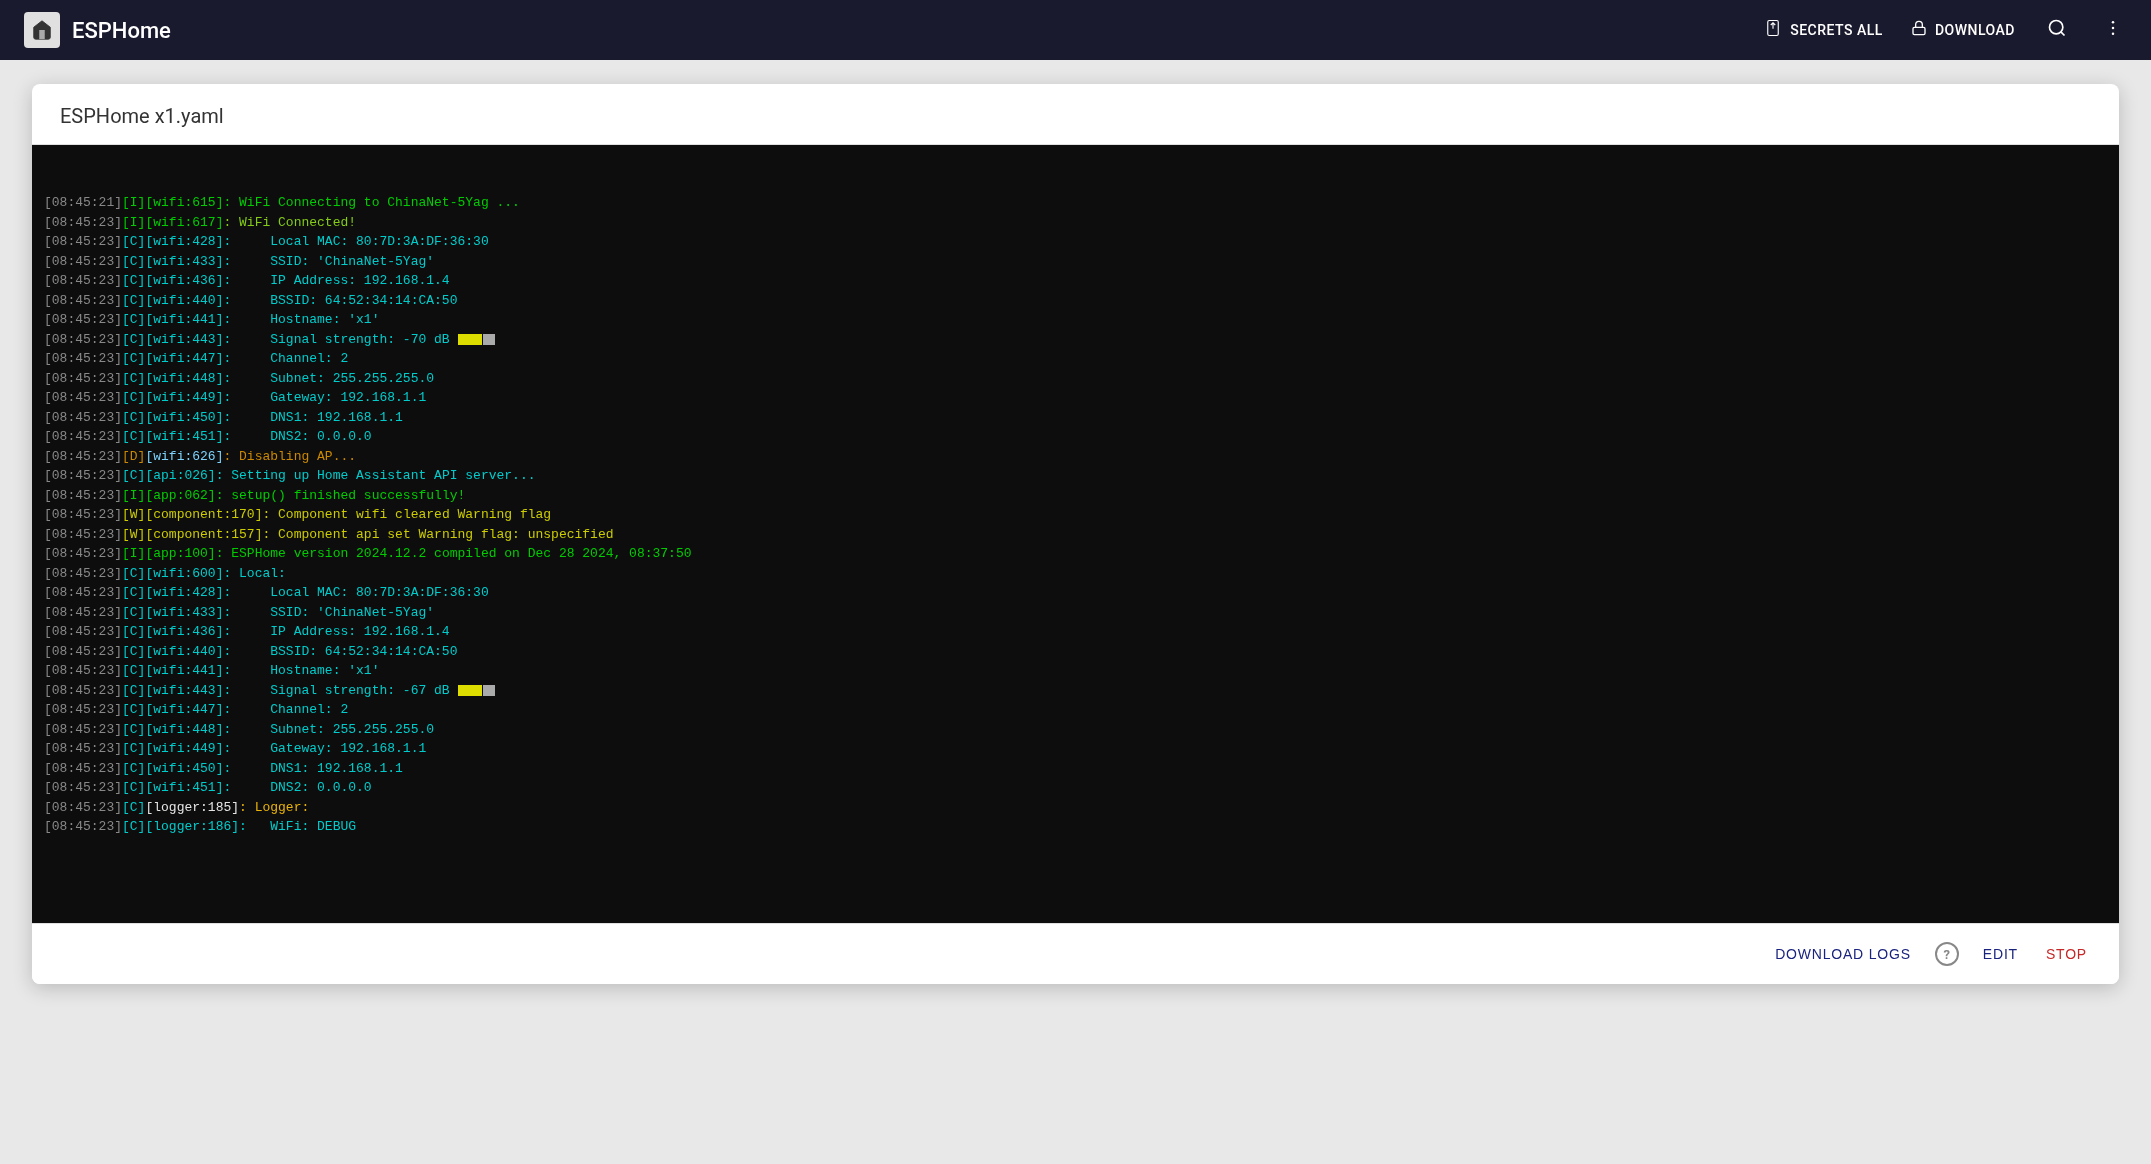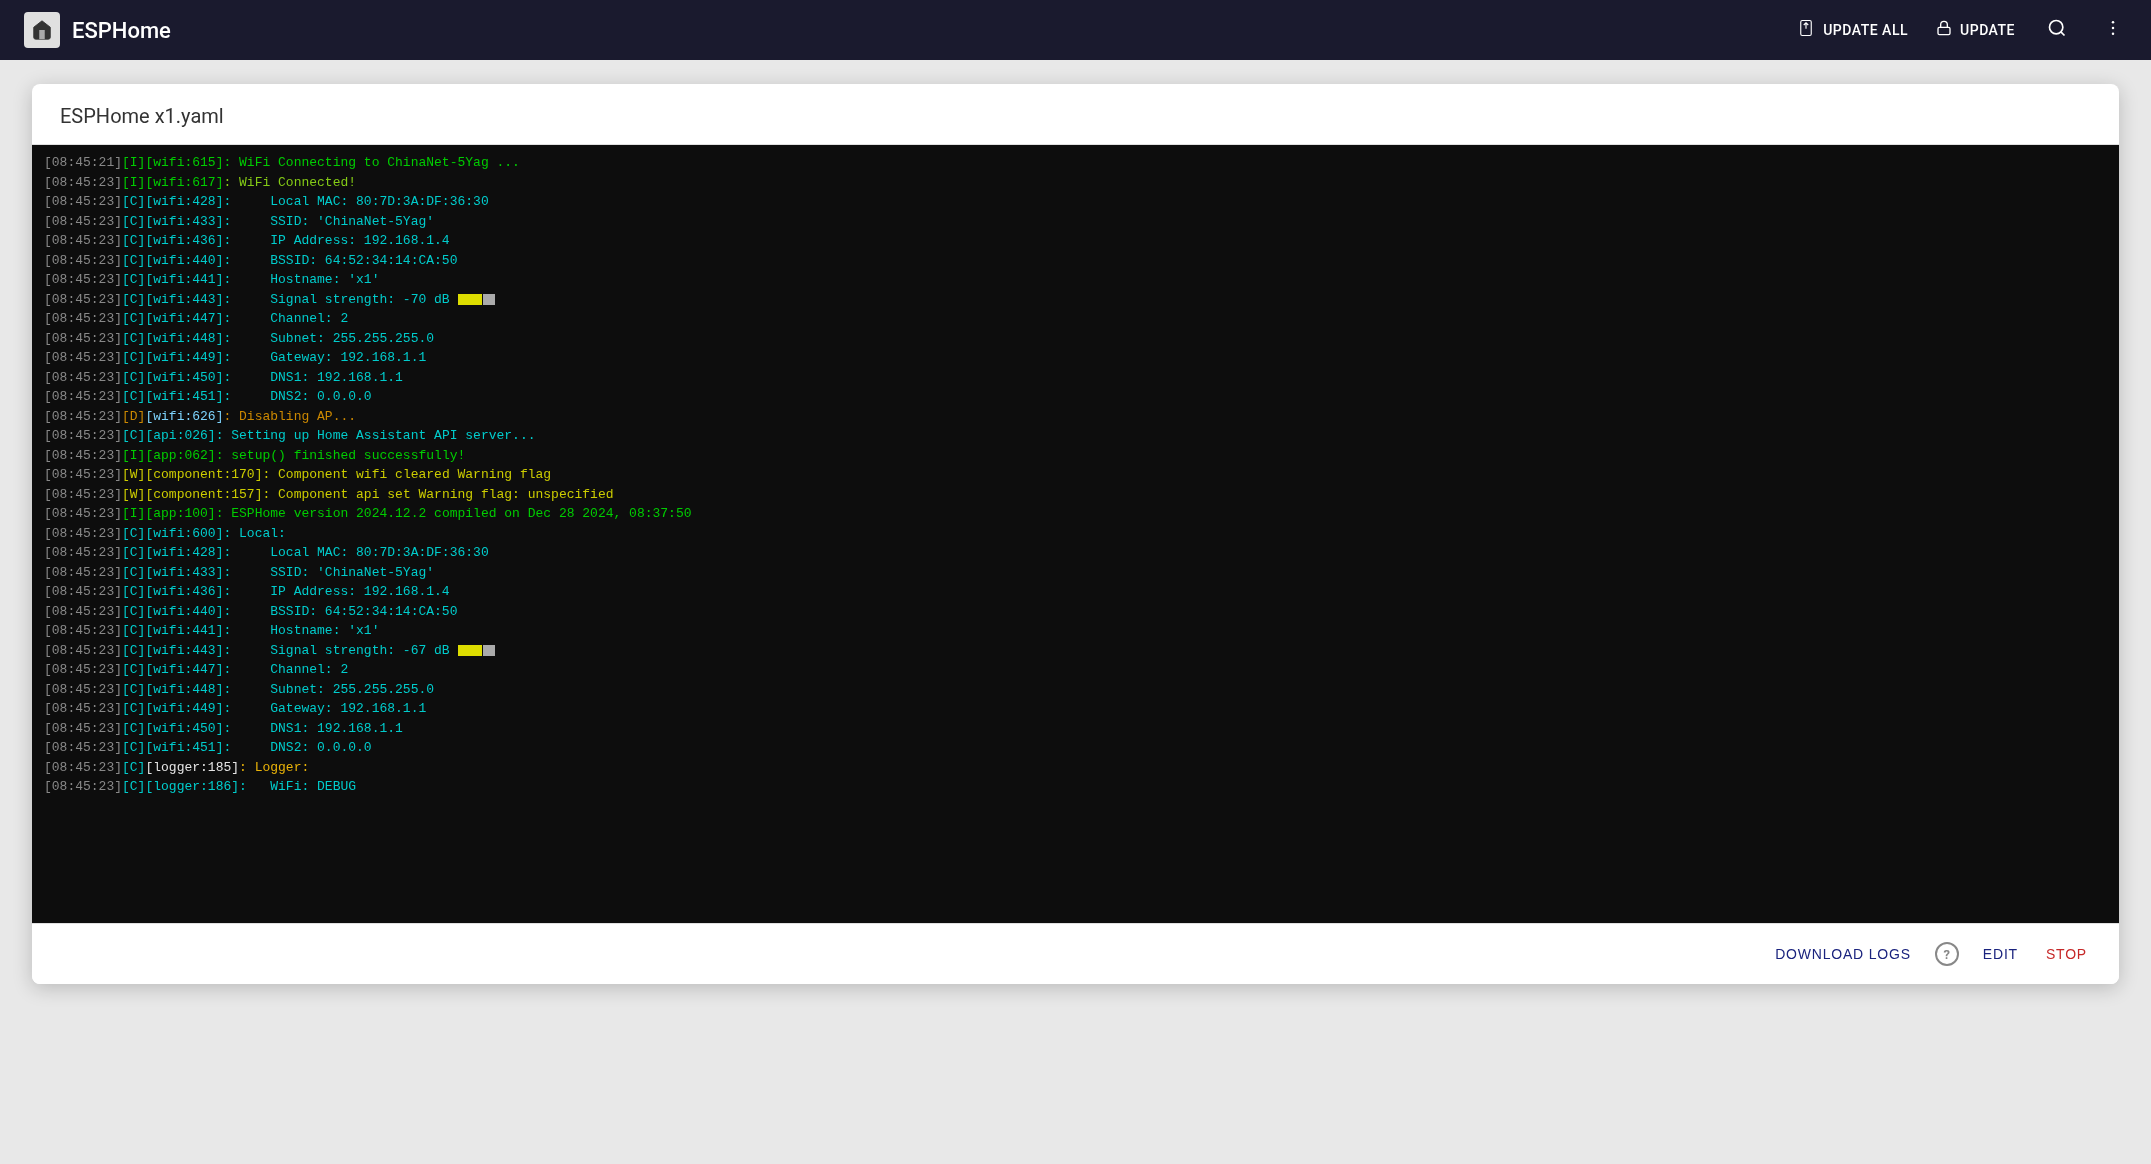--- a/index.html
+++ b/index.html
@@ -105,20 +105,21 @@
       overflow: hidden;
       font-family: 'Courier New', Courier, monospace;
       font-size: 13px;
       line-height: 1.5;
       padding: 8px 12px;
       position: relative;
     }
     .terminal-inner {
       height: 100%;
       overflow-y: auto;
+      margin-top: 40px;
     }
     .terminal-inner::-webkit-scrollbar {
       width: 10px;
     }
     .terminal-inner::-webkit-scrollbar-track {
       background: #1a1a1a;
     }
     .terminal-inner::-webkit-scrollbar-thumb {
       background: #555;
       border-radius: 4px;
@@ -188,31 +189,31 @@
   <div class="navbar-actions">
 
     <div class="nav-action-item">
       <span class="icon">
         <svg width="18" height="18" viewBox="0 0 24 24" fill="white">
           <rect x="5" y="2" width="14" height="20" rx="2" ry="2" stroke="white" stroke-width="1.5" fill="none"></rect>
           <line x1="12" y1="18" x2="12" y2="18" stroke="white" stroke-width="2"></line>
           <path d="M9 8l3-3 3 3M12 5v8" stroke="white" stroke-width="1.5" fill="none"></path>
         </svg>
       </span>
-      <span>UPDATE ALL</span>
+      <span>SECRETS ALL</span>
     </div>
 
     <div class="nav-action-item">
       <span class="icon">
         <svg width="16" height="16" viewBox="0 0 24 24" fill="none" stroke="white" stroke-width="2">
           <rect x="3" y="11" width="18" height="11" rx="2" ry="2"></rect>
           <path d="M7 11V7a5 5 0 0110 0v4"></path>
         </svg>
       </span>
-      <span>UPDATE</span>
+      <span>DOWNLOAD</span>
     </div>
 
     <div class="nav-icon-btn">
       <svg width="20" height="20" viewBox="0 0 24 24" fill="none" stroke="white" stroke-width="2">
         <circle cx="11" cy="11" r="8"></circle>
         <path d="M21 21l-4.35-4.35"></path>
       </svg>
     </div>
 
     <div class="nav-icon-btn">

